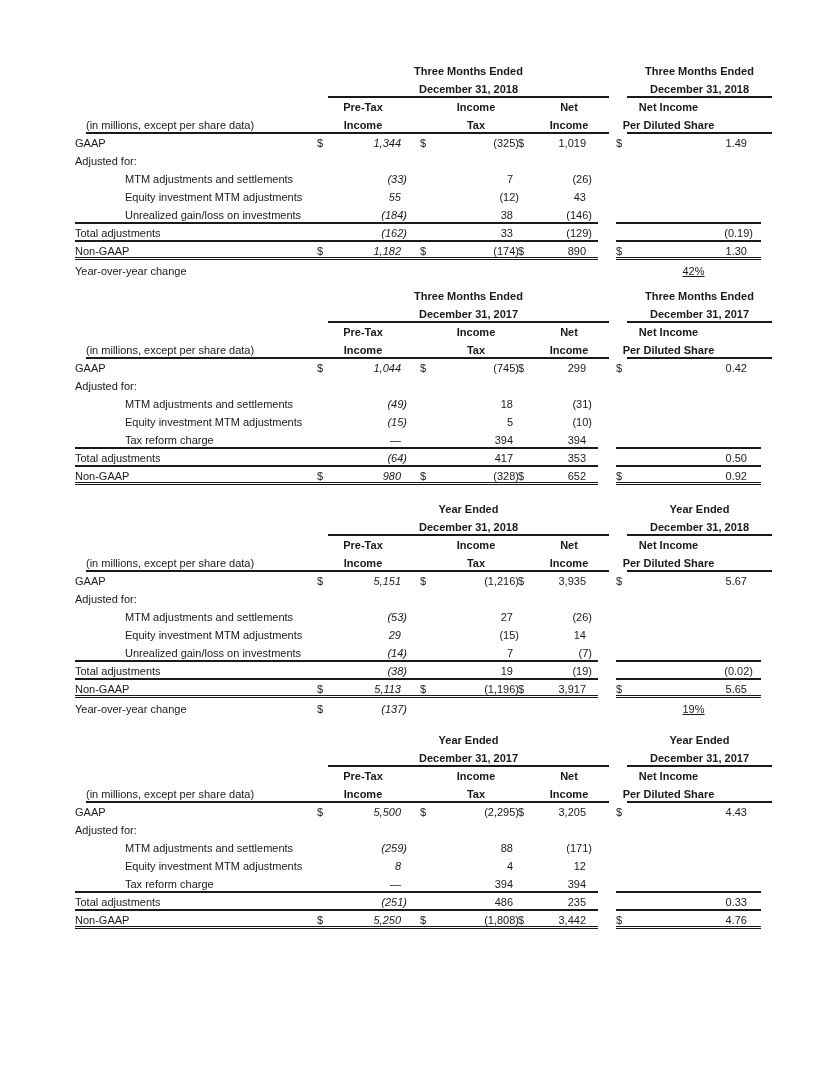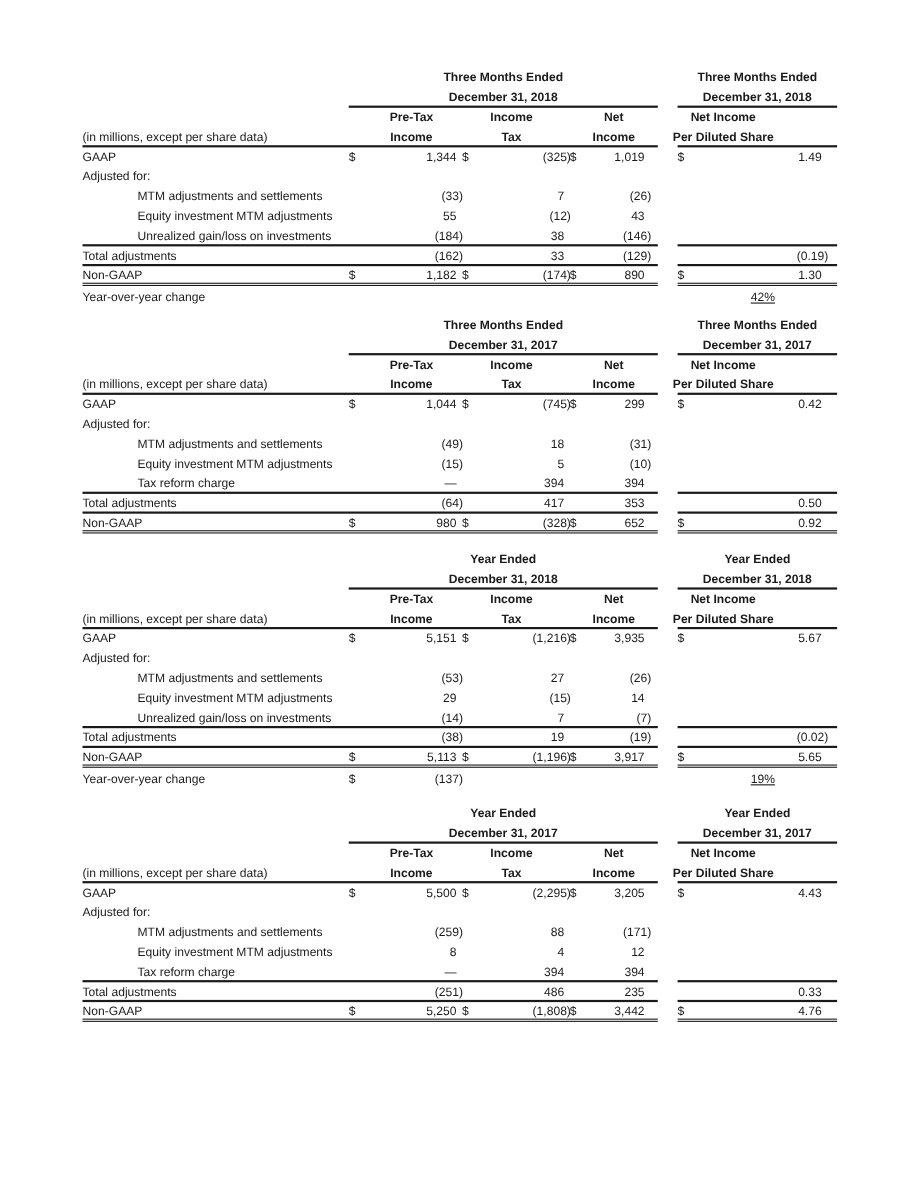--- a/index.html
+++ b/index.html
@@ -2,35 +2,35 @@
 <html><head>
 <meta charset="utf-8">
 <style>
   html, body { margin: 0; padding: 0; background: #ffffff; }
   body {
     width: 835px; height: 1081px; position: relative; overflow: hidden;
     font-family: "Liberation Sans", sans-serif; font-size: 11px; color: #1a1a1a;
   }
   .tbl { position: absolute; left: 75px; width: 686px; }
   .row { position: relative; height: 18px; line-height: 18px; }
-  .hdr1 { height: 18px; line-height: 18px; font-weight: bold; }
+  .hdr1 { height: 18px; line-height: 18px; font-weight: bold; margin-left: 11px; }
   .cell { position: absolute; top: 0; height: 100%; white-space: nowrap; }
   .lbl { left: 0; width: 240px; }
   .indent { left: 14px; padding-left: 36px; }
   .center { text-align: center; }
   .right { text-align: center; text-decoration: underline; }
   
   .grp-main { left: 242px; width: 281px; }
   .grp-ps { left: 541px; width: 145px; }
-  .h-pre { left: 254px; width: 90px; }
+  .h-pre { left: 232px; width: 90px; }
   .h-tax { left: 345px; width: 90px; }
   .h-net { left: 443px; width: 80px; }
   .h-ps { left: 510px; width: 145px; }
   .d-pre { left: 242px; width: 10px; }
-  .v-pre { left: 268px; width: 78px; }
+  .v-pre { left: 254px; width: 78px; font-style: italic; }
   .d-tax { left: 345px; width: 10px; }
   .v-tax { left: 374px; width: 70px; }
   .d-net { left: 443px; width: 10px; }
   .v-net { left: 453px; width: 64px; }
   .d-ps  { left: 541px; width: 10px; }
   .v-ps  { left: 551px; width: 127px; }
   .v-pct { left: 551px; width: 135px; }
   
   .num { text-align: right; padding-right: 6px; box-sizing: border-box; }
   .num.neg { padding-right: 0; }

